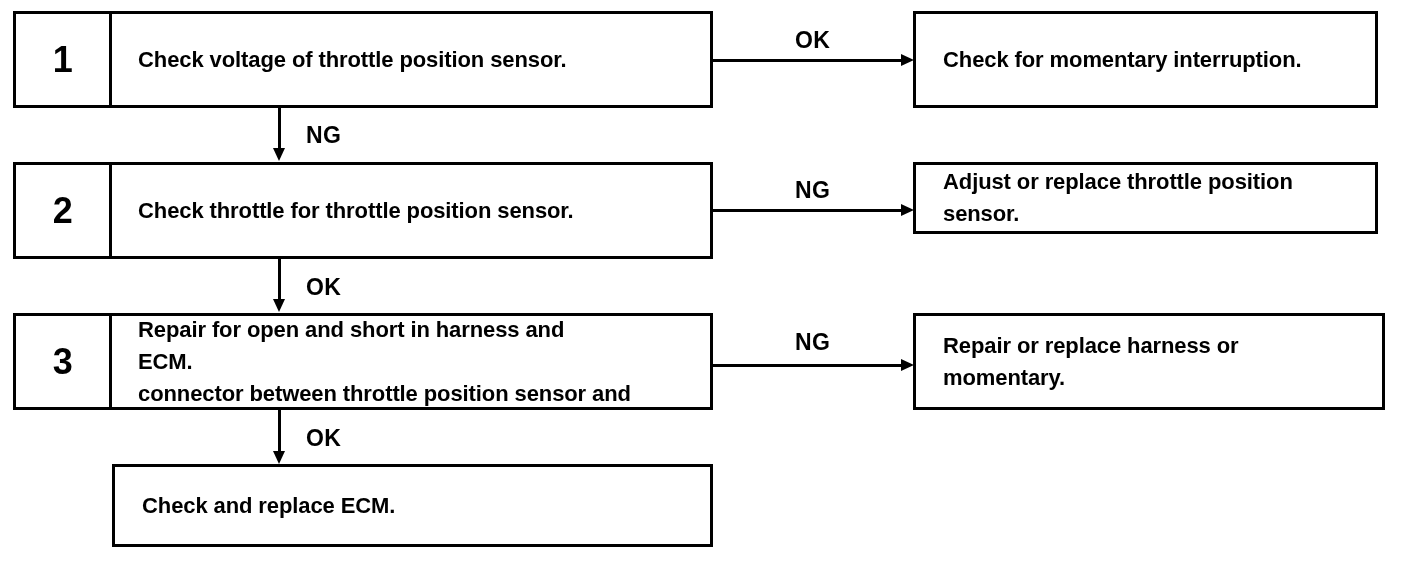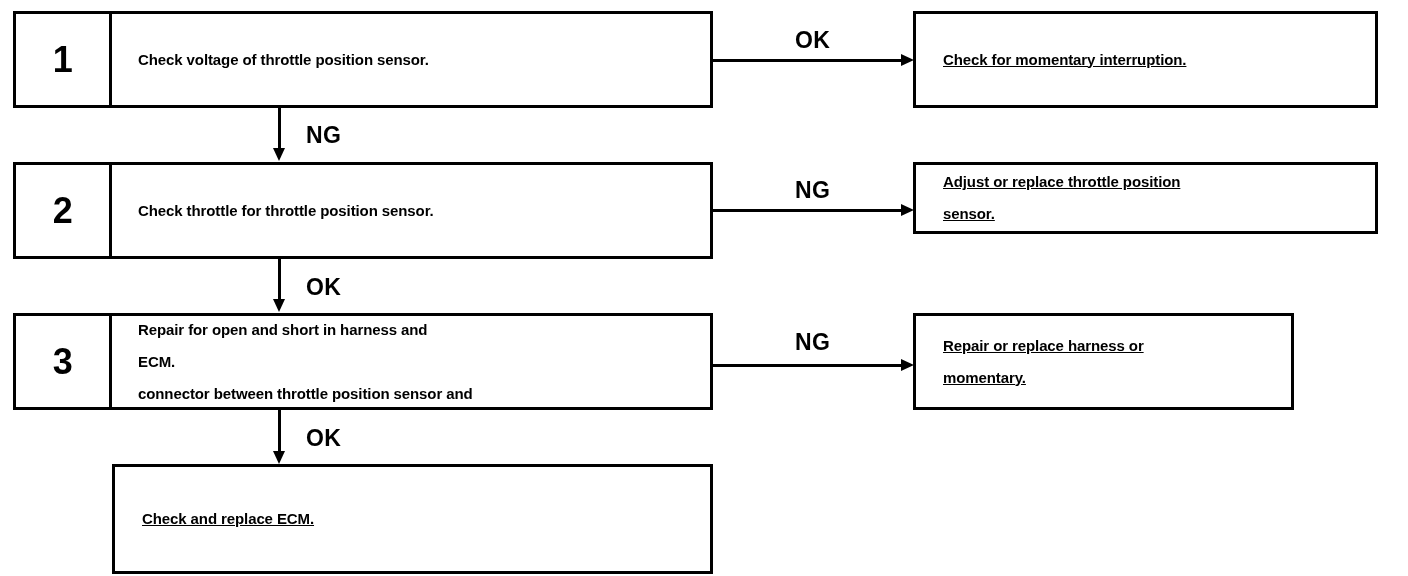--- a/index.html
+++ b/index.html
@@ -31,30 +31,30 @@
     font-weight:bold;
     line-height:1;
     letter-spacing:-0.5px;
   }
   .boxtext{
     position:absolute;
     top:0;bottom:0;
     display:flex;
     flex-direction:column;
     justify-content:center;
-    font-size:15px;
+    font-size:22px;
     font-weight:bold;
     letter-spacing:-0.1px;
   }
   .boxtext .ln{
     line-height:32px;
     white-space:nowrap;
   }
   .step .boxtext{left:96px;right:6px;padding-left:26px;}
-  .plain .boxtext{left:0;right:6px;padding-left:27px;text-decoration:underline;}
+  .plain .boxtext{left:0;right:6px;padding-left:27px;}
 
   
   .vline{
     position:absolute;
     width:3px;
     background:#000;
   }
   .hline{
     position:absolute;
     height:3px;
@@ -143,30 +143,30 @@
       <div class="ln">Repair for open and short in harness and</div>
       <div class="ln">ECM.</div>
       <div class="ln">connector between throttle position sensor and</div>
     </div>
   </div>
 
   <div class="hline" style="left:713px;top:364px;width:190px;"></div>
   <div class="arrow-right" style="left:901px;top:359px;"></div>
   <div class="edge-label" style="left:795px;top:331px;">NG</div>
 
-  <div class="box plain" style="left:913px;top:313px;width:381px;height:97px;">
+  <div class="box plain" style="left:913px;top:313px;width:472px;height:97px;">
     <div class="boxtext">
       <div class="ln">Repair or replace harness or</div>
       <div class="ln">momentary.</div>
     </div>
   </div>
 
   <div class="vline" style="left:278px;top:410px;height:43px;"></div>
   <div class="arrow-down" style="left:273px;top:451px;"></div>
   <div class="edge-label" style="left:306px;top:427px;">OK</div>
 
-  <div class="box plain" style="left:112px;top:464px;width:601px;height:110px;">
+  <div class="box plain" style="left:112px;top:464px;width:601px;height:83px;">
     <div class="boxtext">
       <div class="ln">Check and replace ECM.</div>
     </div>
   </div>
 
 </div>
 
 </body></html>

